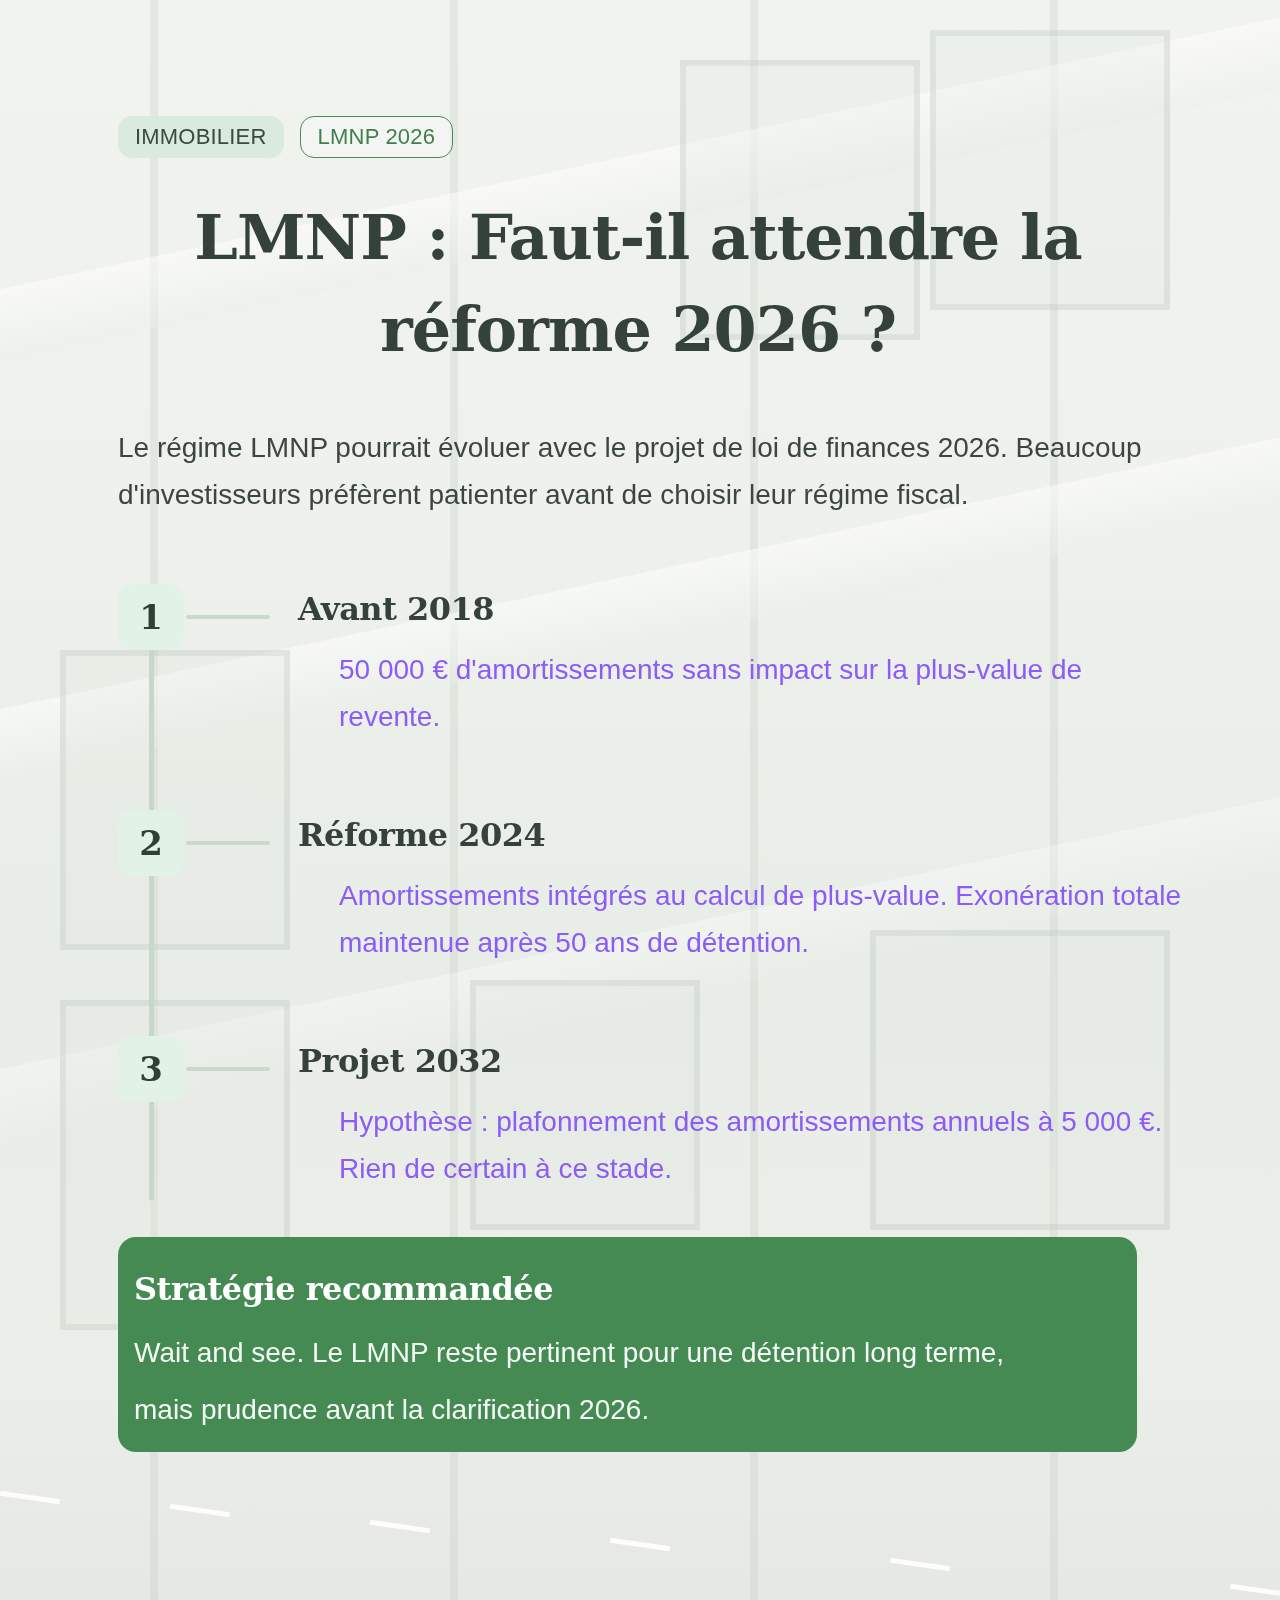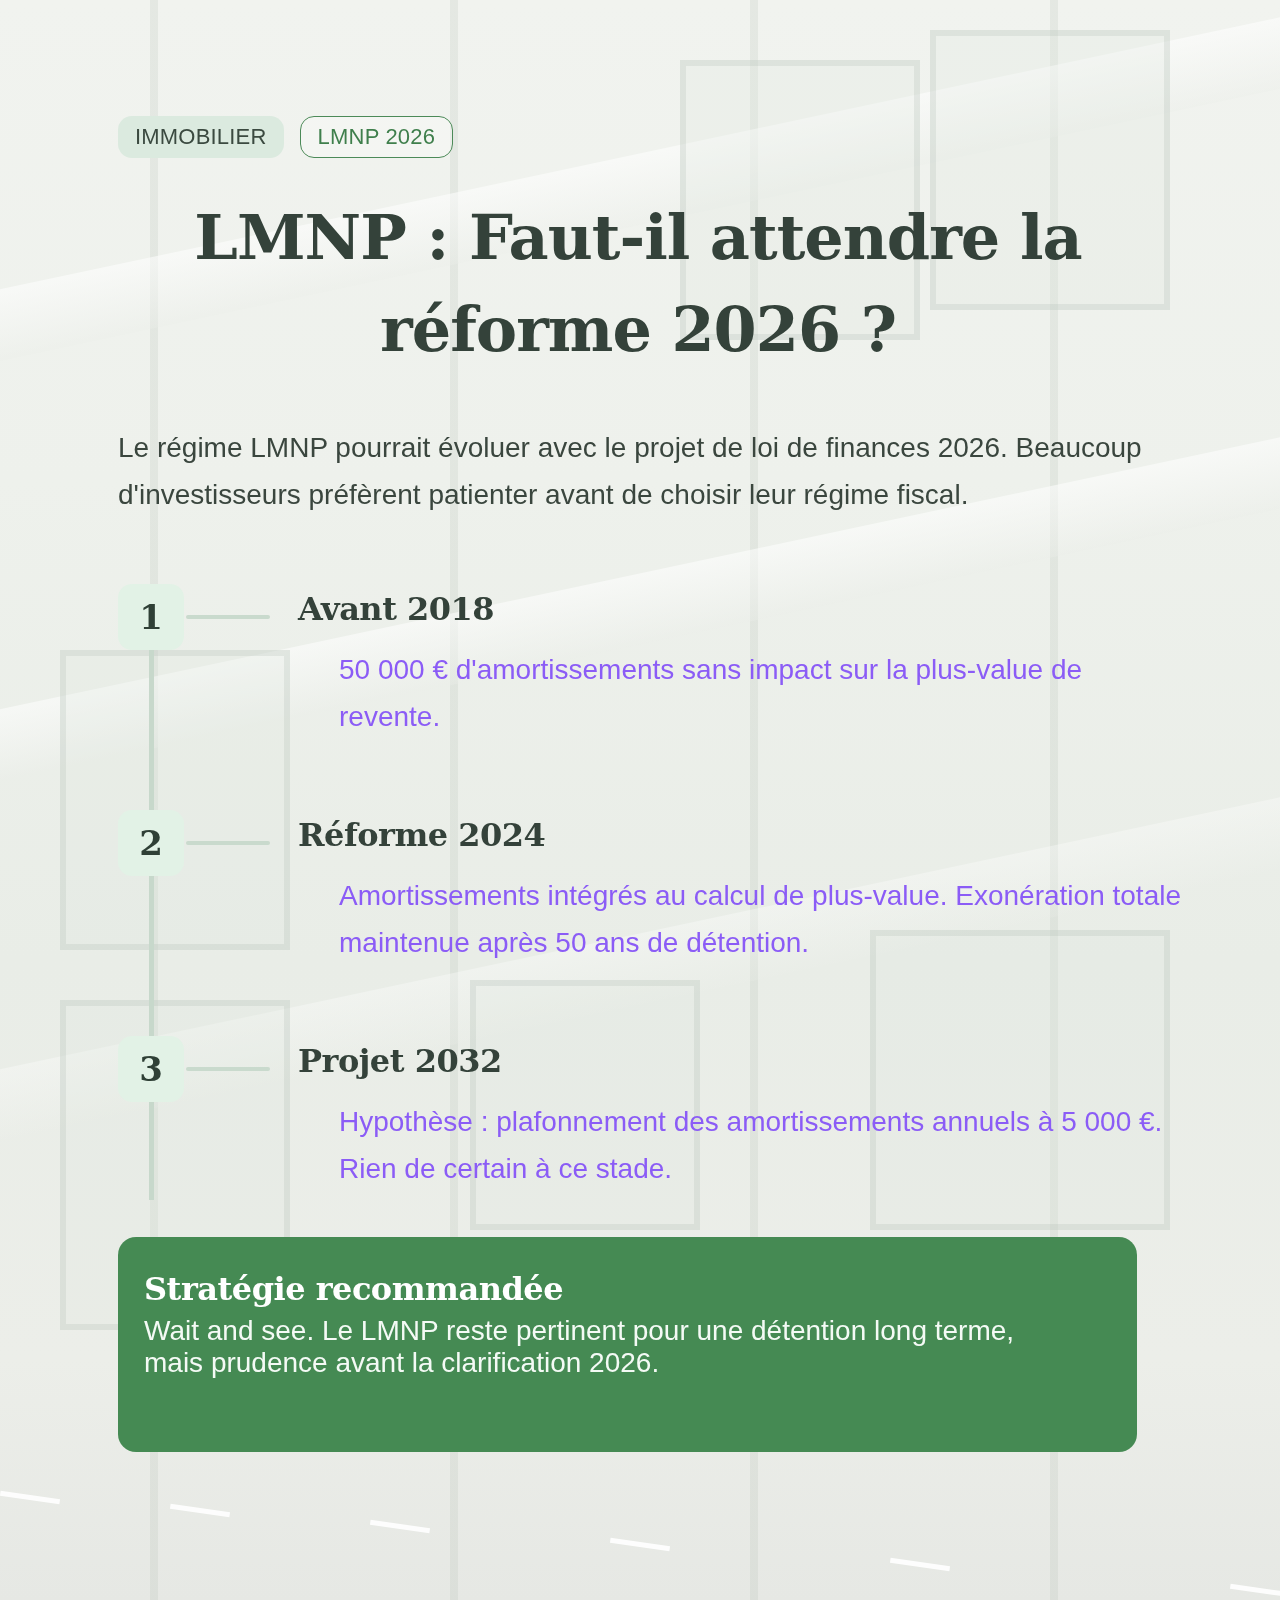--- a/index.html
+++ b/index.html
@@ -77,29 +77,29 @@
   }
   .step-desc {
     position: absolute; left: 298px; top: 62px; width: 845px;
     font-family: "Liberation Sans", sans-serif; font-size: 28px; line-height: 47px;
     color: #8b5cf6;
     margin-left: 41px;
   }
 
   .card {
     position: absolute; left: 118px; top: 1237px; width: 1019px; height: 215px;
-    background: #458a53; border-radius: 18px; padding: 30px 26px;
+    background: #458a53; border-radius: 18px; padding: 30px 16px;
   }
   .card-title {
     font-family: "DejaVu Serif", serif; font-weight: bold; font-size: 32px;
     color: #ffffff; letter-spacing: -0.5px; line-height: 44px;
   }
   .card-text {
-    margin-top: 4px;
-    font-family: "Liberation Sans", sans-serif; font-size: 28px; line-height: 32px;
+    margin-top: 13px;
+    font-family: "Liberation Sans", sans-serif; font-size: 28px; line-height: 57px;
     color: #f4faf5; width: 920px;
   }
 </style>
 </head>
 <body>
 
 <div class="bg">
   <div class="slab" style="top:300px;"></div>
   <div class="slab" style="top:720px;"></div>
   <div class="slab" style="top:1080px; opacity:0.6;"></div>

